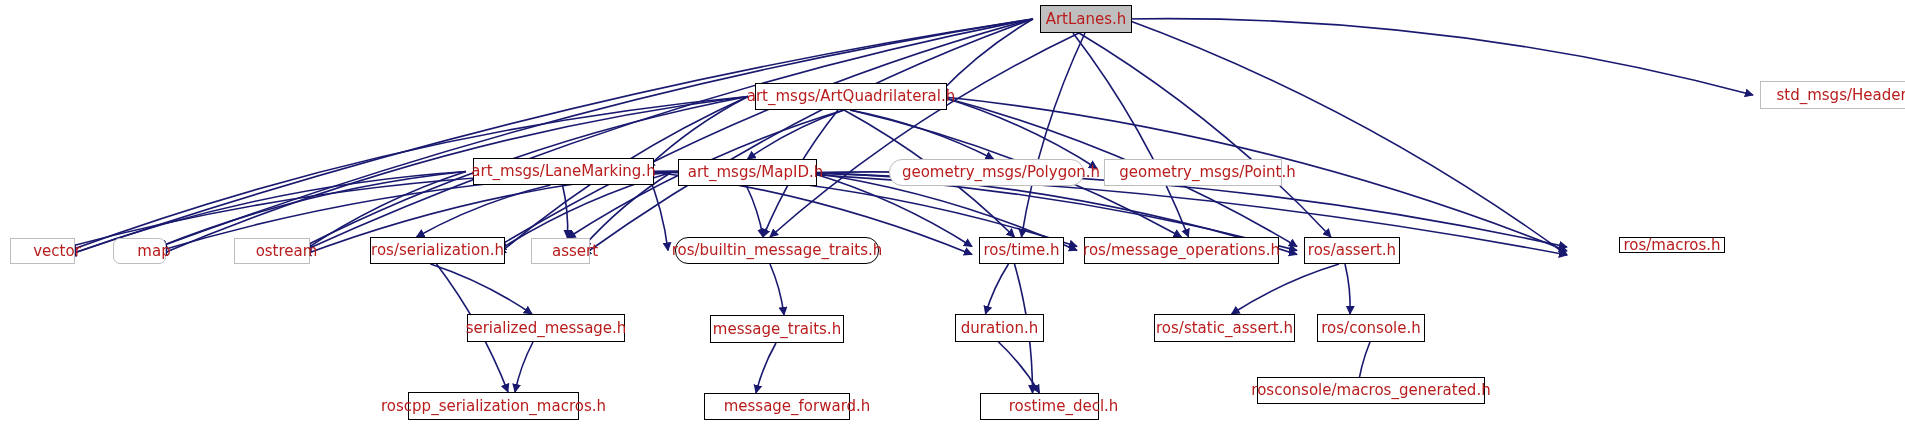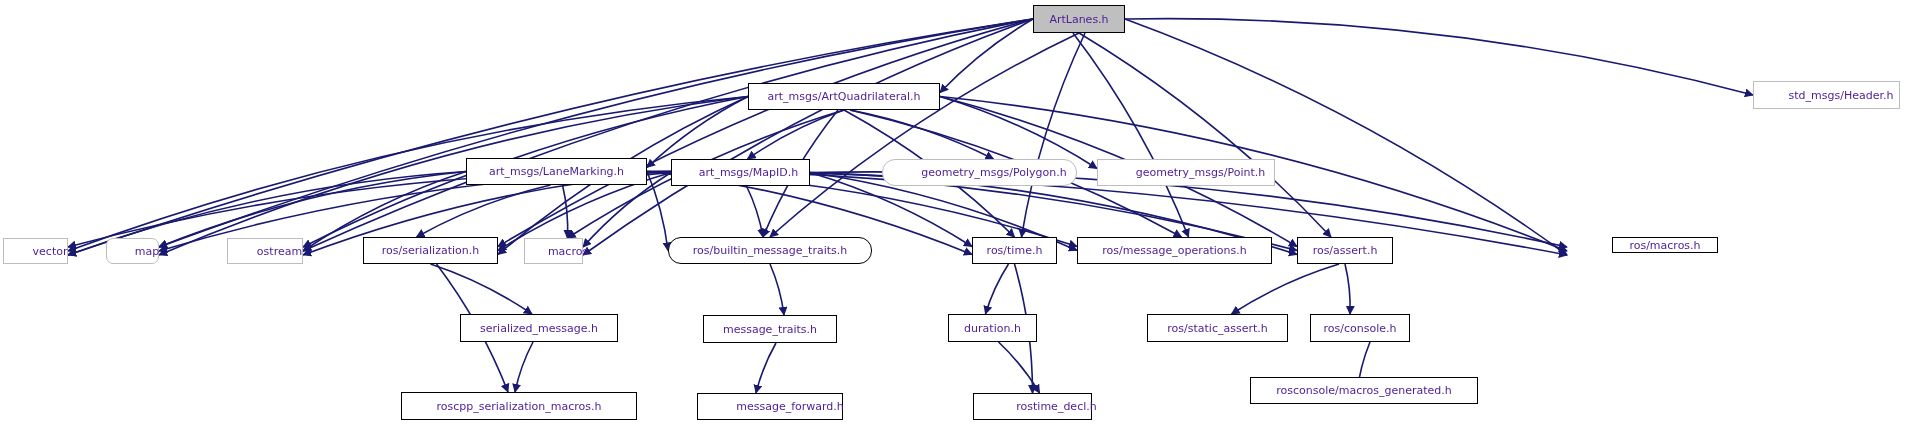--- a/index.html
+++ b/index.html
@@ -19,28 +19,29 @@
     position: absolute;
     left: 0; top: 0;
     width: 1905px;
     height: 427px;
   }
   .gnode {
     position: absolute;
     box-sizing: border-box;
     background: #ffffff;
     border: 1px solid #000000;
-    color: #4c1d95;
-    font-size: 11px;
+    color: #b91c1c;
+    font-size: 15px;
     line-height: 1;
     display: flex;
     align-items: center;
     justify-content: center;
     white-space: nowrap;
     z-index: 2;
+    margin-left: 7px;
   }
   .gnode.root {
     background: #bfbfbf;
     border: 1px solid #000000;
   }
   .gnode.external {
     border: 1px solid #bdbdbd;
     padding-left: 29px;
   }
   .gnode.internal { cursor: pointer; }
@@ -118,28 +119,28 @@
     <div class="gnode internal" style="left: 748px; top: 83px; width: 192px; height: 27px;">art_msgs/ArtQuadrilateral.h</div>
     <div class="gnode external" style="left: 1753px; top: 81px; width: 147px; height: 28px;">std_msgs/Header.h</div>
     <div class="gnode internal" style="left: 466px; top: 158px; width: 181px; height: 27px;">art_msgs/LaneMarking.h</div>
     <div class="gnode internal" style="left: 671px; top: 159px; width: 139px; height: 27px; padding-left: 16px;">art_msgs/MapID.h</div>
     <div class="gnode external" style="left: 882px; top: 159px; width: 195px; height: 27px; border-radius: 13px;">geometry_msgs/Polygon.h</div>
     <div class="gnode external" style="left: 1097px; top: 159px; width: 178px; height: 27px;">geometry_msgs/Point.h</div>
     <div class="gnode external" style="left: 3px; top: 238px; width: 65px; height: 26px;">vector</div>
     <div class="gnode external" style="left: 106px; top: 238px; width: 53px; height: 26px; border-radius: 7px;">map</div>
     <div class="gnode external" style="left: 227px; top: 238px; width: 76px; height: 26px;">ostream</div>
     <div class="gnode internal" style="left: 363px; top: 237px; width: 135px; height: 27px;">ros/serialization.h</div>
-    <div class="gnode external" style="left: 524px; top: 238px; width: 59px; height: 26px;">macros</div>
+    <div class="gnode external" style="left: 524px; top: 238px; width: 59px; height: 26px;">assert</div>
     <div class="gnode internal" style="left: 668px; top: 237px; width: 204px; height: 27px; border-radius: 13px;">ros/builtin_message_traits.h</div>
     <div class="gnode internal" style="left: 972px; top: 237px; width: 85px; height: 27px;">ros/time.h</div>
     <div class="gnode internal" style="left: 1077px; top: 237px; width: 195px; height: 27px;">ros/message_operations.h</div>
     <div class="gnode internal" style="left: 1297px; top: 237px; width: 96px; height: 27px;">ros/assert.h</div>
     <div class="gnode internal" style="left: 1612px; top: 237px; width: 106px; height: 16px;">ros/macros.h</div>
     <div class="gnode internal" style="left: 460px; top: 314px; width: 158px; height: 28px;">serialized_message.h</div>
     <div class="gnode internal" style="left: 703px; top: 315px; width: 134px; height: 28px;">message_traits.h</div>
     <div class="gnode internal" style="left: 948px; top: 314px; width: 89px; height: 28px;">duration.h</div>
     <div class="gnode internal" style="left: 1147px; top: 314px; width: 141px; height: 28px;">ros/static_assert.h</div>
-    <div class="gnode internal" style="left: 1310px; top: 314px; width: 100px; height: 28px;">ros/console.h</div>
-    <div class="gnode internal" style="left: 401px; top: 392px; width: 236px; height: 28px;">roscpp_serialization_macros.h</div>
+    <div class="gnode internal" style="left: 1310px; top: 314px; width: 108px; height: 28px;">ros/console.h</div>
+    <div class="gnode internal" style="left: 401px; top: 392px; width: 171px; height: 28px;">roscpp_serialization_macros.h</div>
     <div class="gnode internal" style="left: 697px; top: 393px; width: 146px; height: 27px; padding-left: 40px;">message_forward.h</div>
     <div class="gnode internal" style="left: 973px; top: 393px; width: 119px; height: 27px; padding-left: 48px;">rostime_decl.h</div>
     <div class="gnode internal" style="left: 1250px; top: 377px; width: 228px; height: 27px; text-align: center;">rosconsole/macros_generated.h</div>
   </div>
 
 </body></html>

